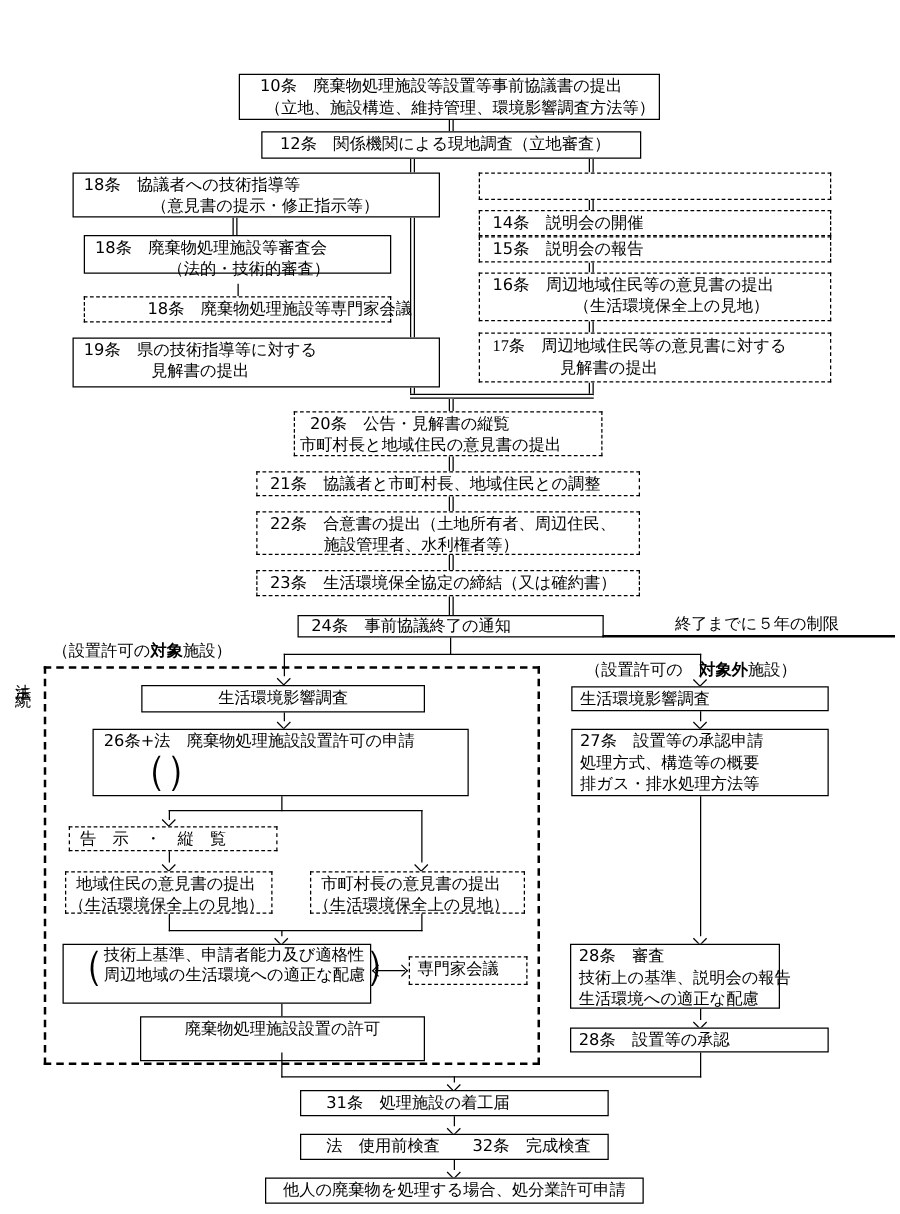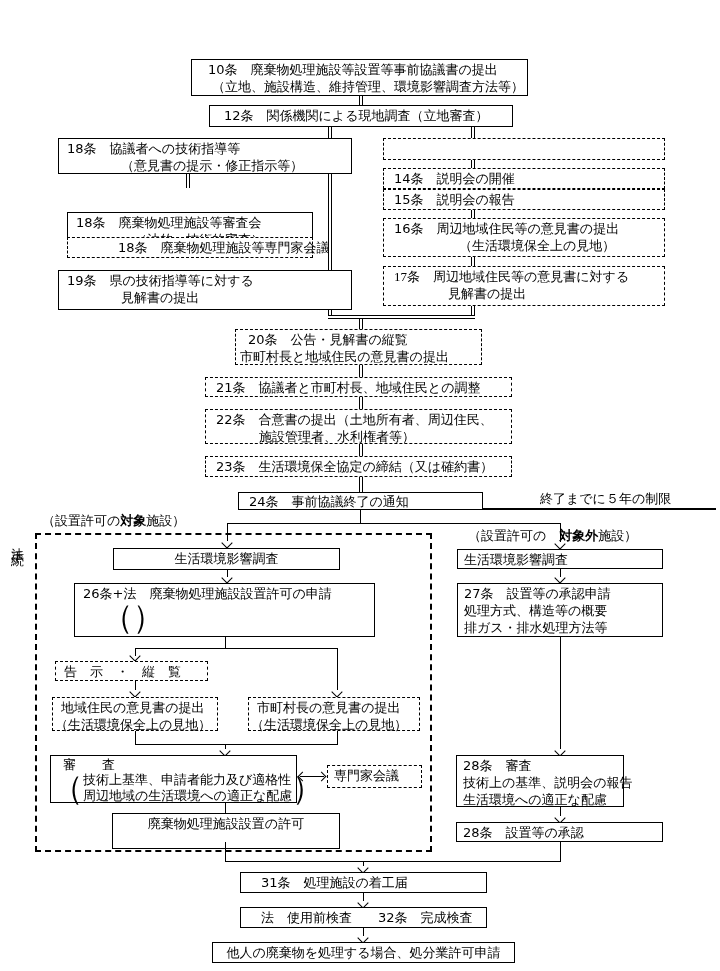--- a/index.html
+++ b/index.html
@@ -56,21 +56,21 @@
     <div class="ln" style="padding-left:20px;">（立地、施設構造、維持管理、環境影響調査方法等）</div>
   </div>
   <div class="box" style="left:209px;top:105px;width:304px;height:22px;">
     <div class="ln" style="padding-left:14px;">12条　関係機関による現地調査（立地審査）</div>
   </div>
 
   <div class="box" style="left:58px;top:138px;width:294px;height:36px;">
     <div class="ln" style="padding-left:8px;">18条　協議者への技術指導等</div>
     <div class="ln" style="padding-left:62px;">（意見書の提示・修正指示等）</div>
   </div>
-  <div class="box" style="left:67px;top:188px;width:246px;height:31px;margin-top:24px;">
+  <div class="box" style="left:67px;top:188px;width:246px;height:31px;">
     <div class="ln" style="padding-left:8px;">18条　廃棄物処理施設等審査会</div>
     <div class="ln" style="padding-left:66px;">（法的・技術的審査）</div>
   </div>
   <div class="box dashedbox" style="left:67px;top:237px;width:246px;height:21px;">
     <div class="ln" style="padding-left:8px;margin-left:42px;">18条　廃棄物処理施設等専門家会議</div>
   </div>
   <div class="box" style="left:58px;top:270px;width:294px;height:40px;">
     <div class="ln" style="padding-left:8px;">19条　県の技術指導等に対する</div>
     <div class="ln" style="padding-left:62px;">見解書の提出</div>
   </div>
@@ -145,21 +145,21 @@
     </div>
   </div>
 
   <div class="sv" style="left:225px;top:637px;height:12px;"></div>
   <div class="sh" style="left:135px;top:648px;width:203px;"></div>
   <div class="sv" style="left:135px;top:648px;height:8px;"></div>
   <div class="ah" style="left:131px;top:652px;"></div>
   <div class="sv" style="left:337px;top:648px;height:42px;"></div>
   <div class="ah" style="left:333px;top:688px;"></div>
 
-  <div class="box dashedbox" style="left:55px;top:661px;width:153px;height:20px;">
+  <div class="box dashedbox" style="left:55px;top:661px;width:167px;height:20px;">
     <div class="ln" style="padding-left:8px;">告　示　・　縦　覧</div>
   </div>
 
   <div class="sv" style="left:135px;top:681px;height:9px;"></div>
   <div class="ah" style="left:131px;top:688px;"></div>
 
   <div class="box dashedbox" style="left:52px;top:697px;width:166px;height:34px;">
     <div class="ln" style="padding-left:8px;">地域住民の意見書の提出</div>
     <div class="ln" style="padding-left:2px;">（生活環境保全上の見地）</div>
   </div>
@@ -168,21 +168,20 @@
     <div class="ln" style="padding-left:2px;">（生活環境保全上の見地）</div>
   </div>
 
   <div class="sv" style="left:135px;top:731px;height:14px;"></div>
   <div class="sv" style="left:337px;top:731px;height:14px;"></div>
   <div class="sh" style="left:135px;top:744px;width:203px;"></div>
   <div class="sv" style="left:225px;top:744px;height:5px;"></div>
   <div class="ah" style="left:221px;top:747px;"></div>
 
   <div class="box" style="left:50px;top:755px;width:247px;height:48px;">
-    <div class="ln" style="padding-left:12px;line-height:15px;">審　　査</div>
     <div class="prow" style="margin-left:2px;">
       <span class="bigp">（</span>
       <div class="pcol">
         <div class="ln">技術上基準、申請者能力及び適格性</div>
         <div class="ln">周辺地域の生活環境への適正な配慮</div>
       </div>
       <span class="bigp">）</span>
     </div>
   </div>
 

